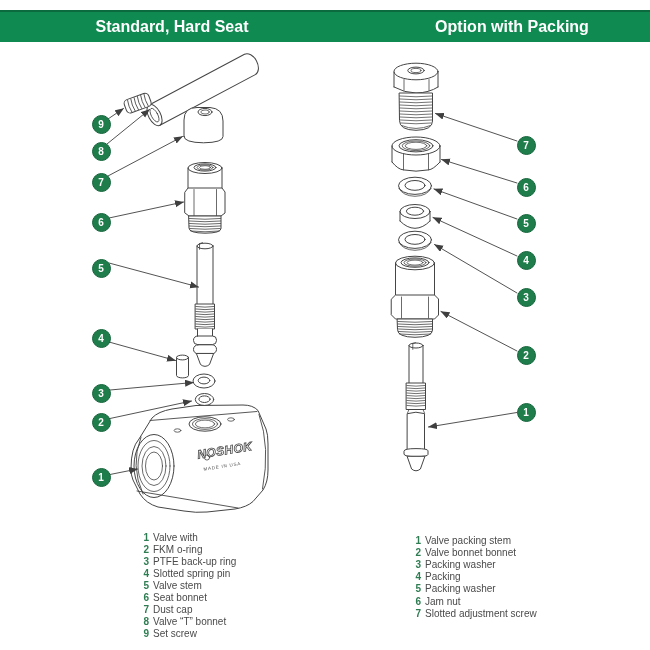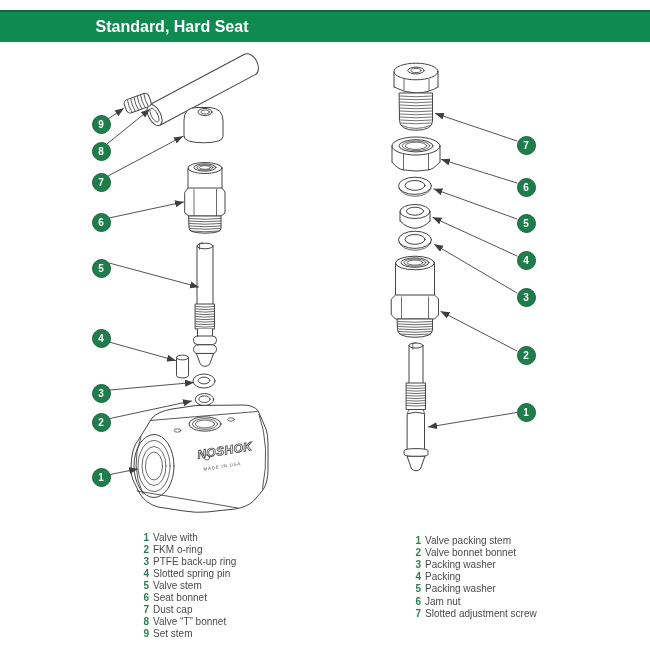--- a/index.html
+++ b/index.html
@@ -18,20 +18,21 @@
   .lnum{color:#2e7d52;font-weight:bold;margin-right:4px;min-width:6px;text-align:right;}
   svg.art{position:absolute;left:0;top:0;}
 </style>
 </head>
 <body>
 
 <div class="stage">
 
   <div class="header-bar">
     <span class="header-title" style="left:172px">Standard, Hard Seat</span>
+    <span class="header-title" style="left:512px">Option with Packing</span>
   </div>
 
   <svg class="art" width="650" height="650" viewBox="0 0 650 650" stroke="#454545" fill="none" stroke-width="1" stroke-linecap="round">
     <defs>
       <marker id="arrowhead" markerWidth="10" markerHeight="8" refX="8.5" refY="3.5" orient="auto" markerUnits="userSpaceOnUse">
         <path d="M0,0 L9,3.5 L0,7 Z" fill="#3f3f3f" stroke="none"></path>
       </marker>
     </defs>
 
     <g transform="translate(151,117) rotate(-28)">
@@ -249,21 +250,21 @@
     <div class="lrow">
         <span class="lnum">7</span>
         <span>Dust cap</span>
       </div>
     <div class="lrow">
         <span class="lnum">8</span>
         <span>Valve “T” bonnet</span>
       </div>
     <div class="lrow">
         <span class="lnum">9</span>
-        <span>Set stem</span>
+        <span>Set screw</span>
       </div>
   </div>
 
   <div class="legend" style="left:415px;top:534.5px">
     <div class="lrow">
         <span class="lnum">1</span>
         <span>Valve packing stem</span>
       </div>
     <div class="lrow">
         <span class="lnum">2</span>

